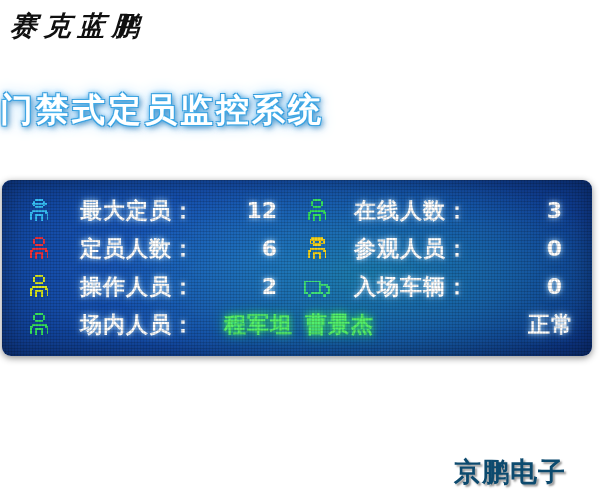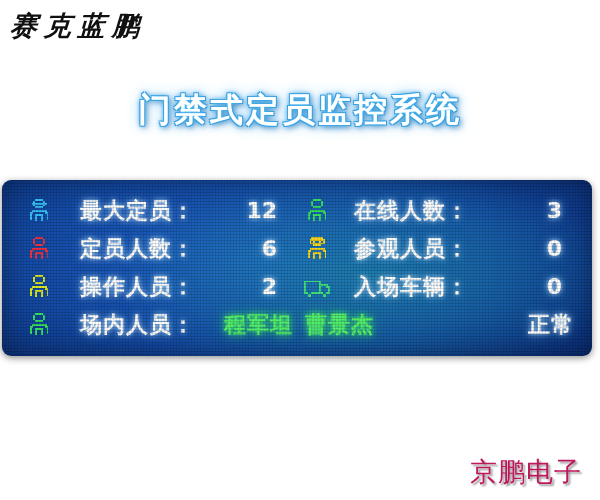--- a/index.html
+++ b/index.html
@@ -56,21 +56,20 @@
     transform: skewX(-3deg);
     transform-origin: left center;
   }
 
   
   #page-title {
     position: absolute;
     left: 0;
     top: 88px;
     width: 600px;
-    text-align: center;
     font-family: "DejaVu Sans", "Liberation Sans", sans-serif;
     font-weight: bold;
     font-size: 33px;
     letter-spacing: 3px;
     color: #ffffff;
     text-shadow:
        0 0  2px #6fd4ff,
        0 0  5px #3aa6e8,
        1px 1px 0 #2b8fd4,
       -1px 1px 0 #2b8fd4,
@@ -190,27 +189,27 @@
     letter-spacing: 1px;
     line-height: 34px;
     color: #ffffff;
     text-shadow: 0 0 5px rgba(190,230,255,0.95), 0 0 11px rgba(120,190,255,0.6);
     white-space: nowrap;
   }
 
   
   #footer-brand {
     position: absolute;
-    right: 18px;
+    right: 34px;
     bottom: 10px;
     font-family: "DejaVu Sans", "Liberation Sans", sans-serif;
-    font-weight: normal;
+    font-weight: bold;
     font-size: 27px;
     letter-spacing: 1px;
-    color: #be185d;
+    color: #0c4a6e;
     text-shadow: 2px 2px 2px rgba(120,120,120,0.75);
     white-space: nowrap;
   }
 
   svg { display: block; }
 </style>
 </head>
 <body>
 
 <div id="logo-block">

